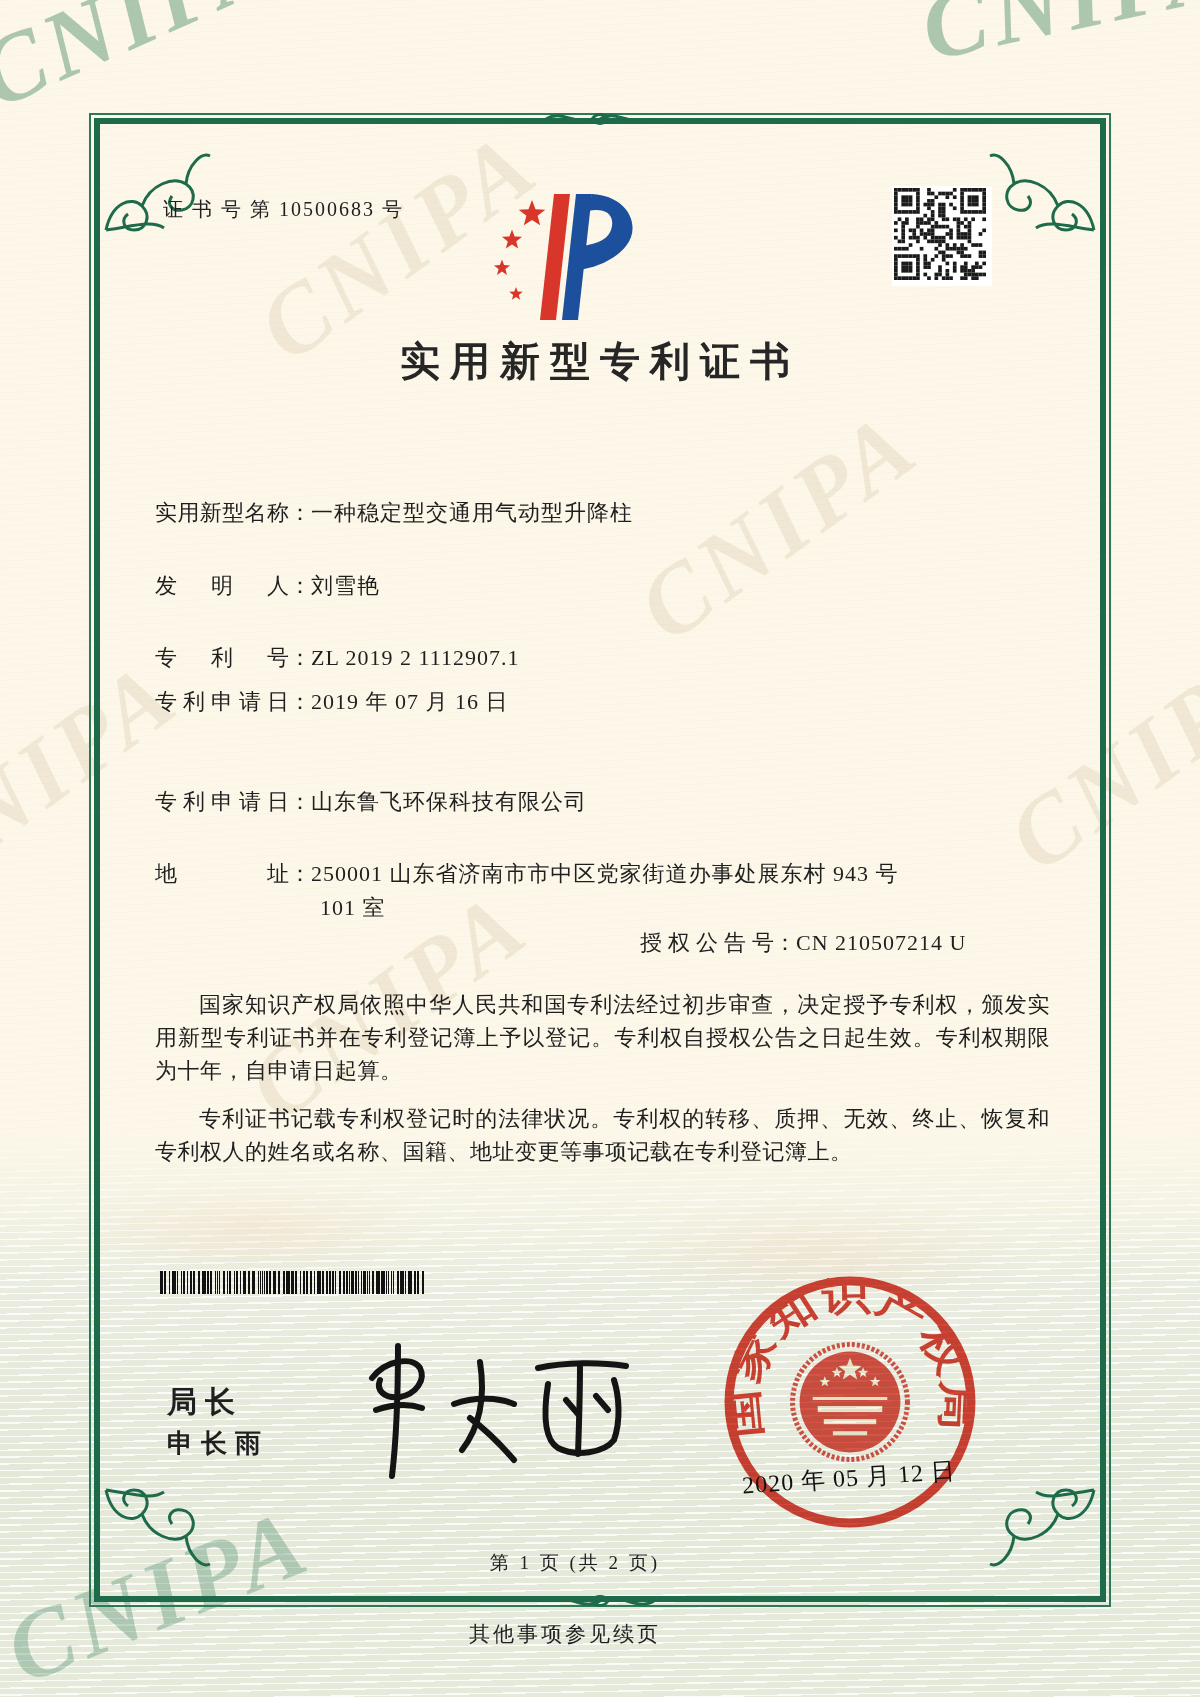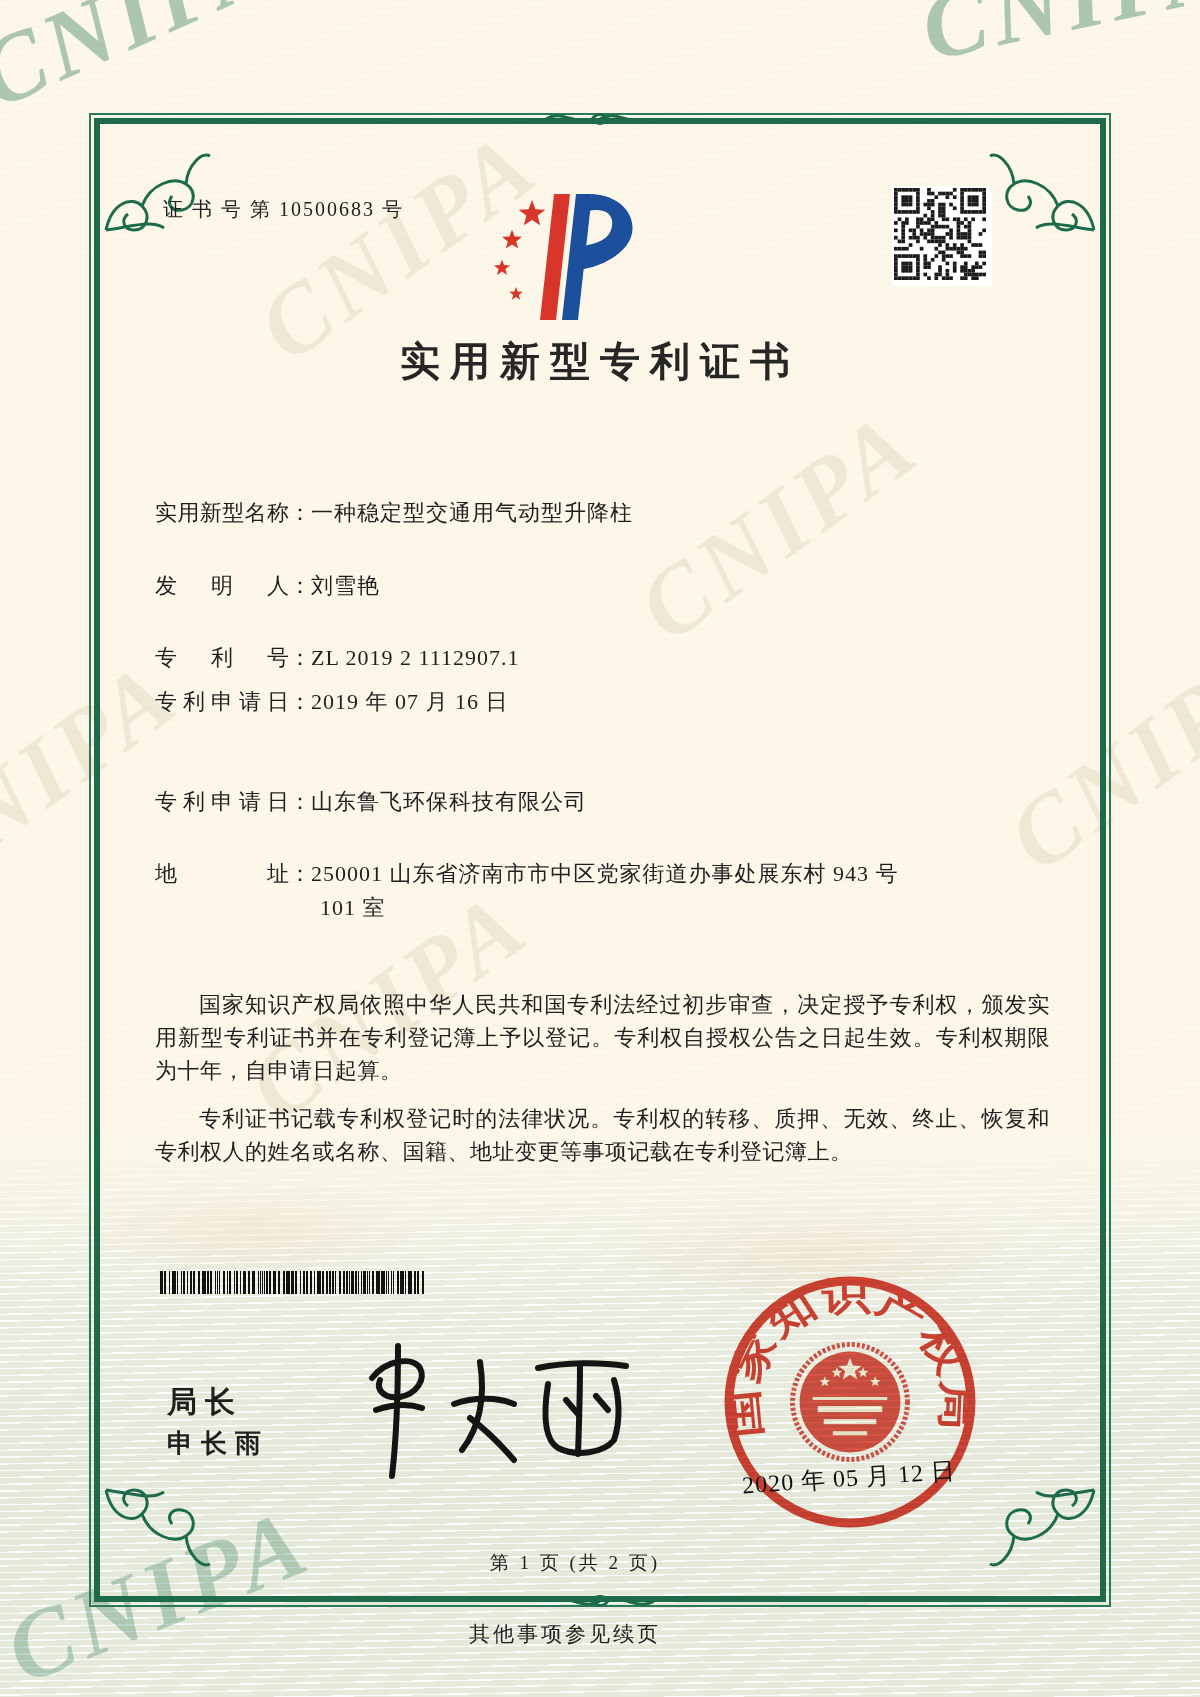--- a/index.html
+++ b/index.html
@@ -436,20 +436,23 @@
   <div class="row" style="top:687px">
     <span class="flabel">专利申请日</span><span class="colon">：</span><span class="fvalue">2019 年 07 月 16 日</span>
   </div>
   <div class="row" style="top:787px">
     <span class="flabel">专利申请日</span><span class="colon">：</span><span class="fvalue">山东鲁飞环保科技有限公司</span>
   </div>
   <div class="row" style="top:859px">
     <span class="flabel">地址</span><span class="colon">：</span><span class="fvalue">250001 山东省济南市市中区党家街道办事处展东村 943 号</span>
   </div>
   <div class="addr2">101 室</div>
+  <div class="grant2">
+    <span class="flabel">授权公告号</span><span class="colon">：</span><span class="fvalue">CN 210507214 U</span>
+  </div>
 
   <div class="para" style="top:988px">国家知识产权局依照中华人民共和国专利法经过初步审查，决定授予专利权，颁发实用新型专利证书并在专利登记簿上予以登记。专利权自授权公告之日起生效。专利权期限为十年，自申请日起算。</div>
   <div class="para" style="top:1102px">专利证书记载专利权登记时的法律状况。专利权的转移、质押、无效、终止、恢复和专利权人的姓名或名称、国籍、地址变更等事项记载在专利登记簿上。</div>
 
   <svg class="barcode" id="barcode" width="270" height="23" viewBox="0 0 270 23">
       <rect x="0" y="0" width="3" height="23"></rect>
       <rect x="4" y="0" width="2" height="23"></rect>
       <rect x="9" y="0" width="1" height="23"></rect>
       <rect x="12" y="0" width="4" height="23"></rect>
       <rect x="17" y="0" width="1" height="23"></rect>

